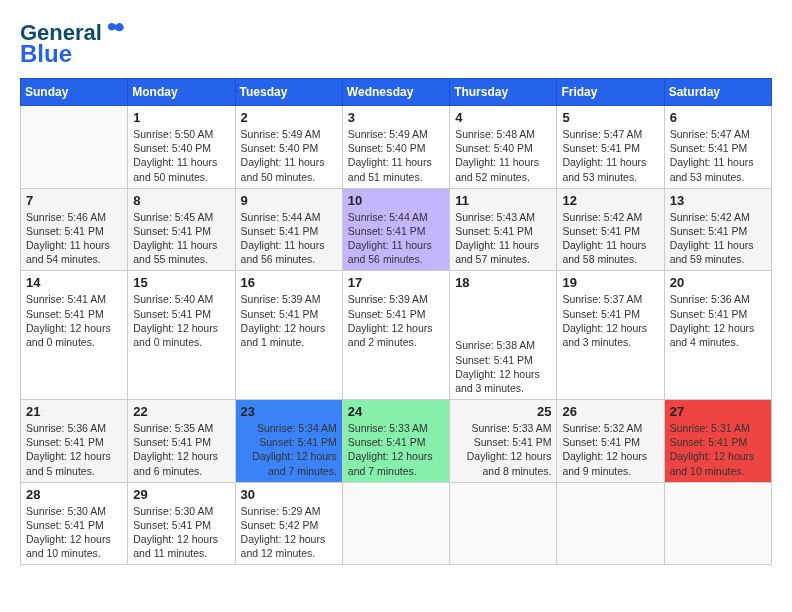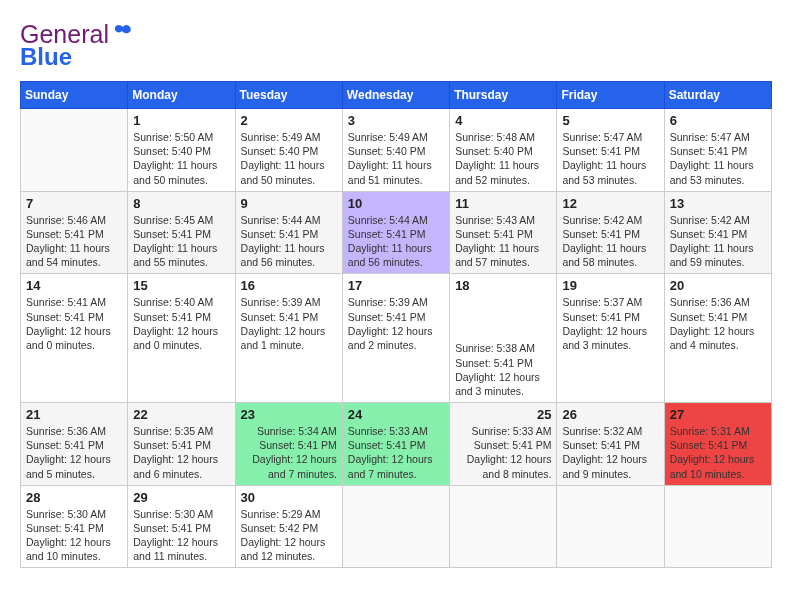--- a/index.html
+++ b/index.html
@@ -70,21 +70,21 @@
     .calendar tr:nth-child(odd) td { background: #fff; }
     .calendar tr:nth-child(even) td { background: #f9f9f9; }
     .calendar thead tr th { background: #2563eb; }
   </style>
 </head>
 <body>
 
 <div class="header">
   <div class="logo">
     <div style="display:flex;align-items:center;gap:2px;">
-      <span style="font-size:25px;font-weight:normal;color:#701a75;">General</span>
+      <span style="font-size:22px;font-weight:bold;color:#0c4a6e;">General</span>
       <svg width="22" height="18" viewBox="0 0 22 18" style="margin-top:-4px;">
         <path d="M18 2 C16 0 13 1 12 3 C10 1 7 0 5 2 C3 4 4 7 6 8 C8 9 10 8 11 7 C12 8 14 10 17 9 C20 8 21 5 18 2Z" fill="#2563eb"></path>
         <path d="M12 3 C13 5 15 6 17 5" stroke="#2563eb" stroke-width="0.5" fill="none"></path>
       </svg>
     </div>
     <span style="font-size:24px;font-weight:bold;color:#2563eb;margin-top:-6px;">Blue</span>
   </div>
   <div class="title-block">
     <div class="month-title"></div>
     <div class="subtitle"></div>
@@ -259,21 +259,21 @@
 Daylight: 12 hours
 and 5 minutes.</div>
         </td>
         <td style="background: rgb(245, 245, 245);">
           <span class="day-num">22</span>
           <div class="day-info" style="white-space: pre-line;">Sunrise: 5:35 AM
 Sunset: 5:41 PM
 Daylight: 12 hours
 and 6 minutes.</div>
         </td>
-        <td style="background: #86efac;">
+        <td style="background: #3b82f6;">
           <span class="day-num">23</span>
           <div class="day-info" style="white-space: pre-line; text-align: right;">Sunrise: 5:34 AM
 Sunset: 5:41 PM
 Daylight: 12 hours
 and 7 minutes.</div>
         </td>
         <td style="background: #86efac;">
           <span class="day-num">24</span>
           <div class="day-info" style="white-space: pre-line;">Sunrise: 5:33 AM
 Sunset: 5:41 PM

